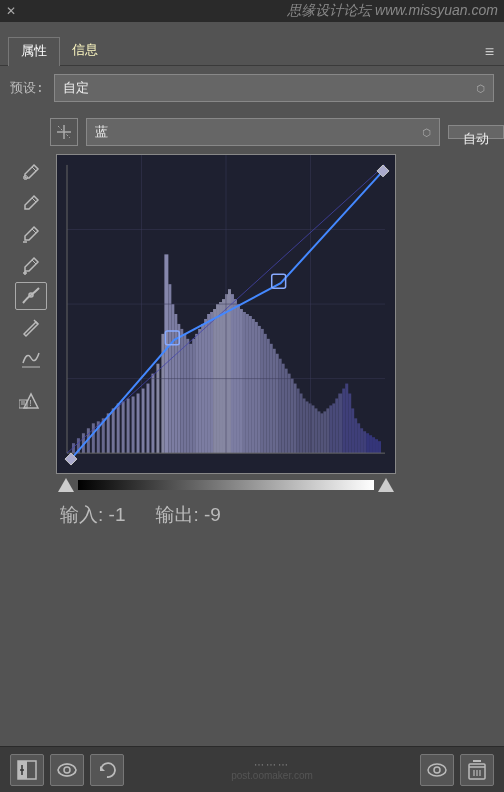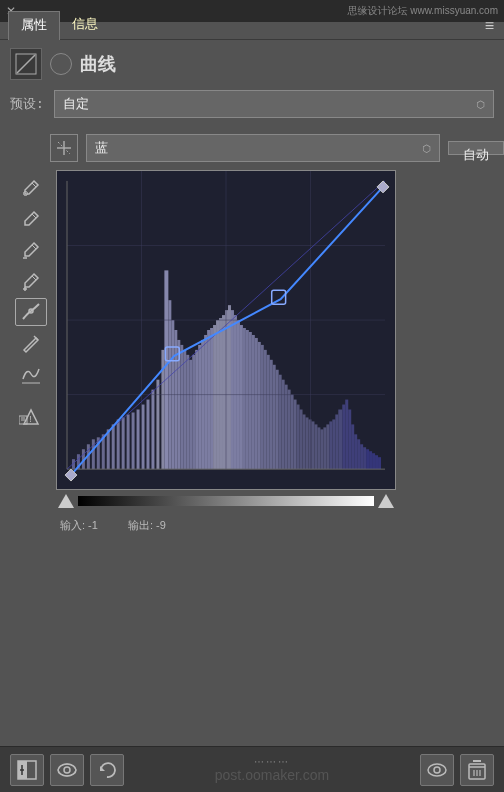--- a/index.html
+++ b/index.html
@@ -23,27 +23,28 @@
       padding: 0 6px;
       justify-content: space-between;
     }
     .top-bar-close {
       color: #aaa;
       font-size: 12px;
       cursor: pointer;
     }
     .top-bar-watermark {
       color: #888;
-      font-size: 10px;
+      font-size: 14px;
+      font-style: italic;
     }
 
     
     .tabs-row {
       background: #535353;
-      height: 18px;
+      height: 44px;
       display: flex;
       align-items: flex-end;
       padding: 0 0 0 8px;
       border-bottom: 1px solid #3a3a3a;
       justify-content: space-between;
     }
     .tabs-left {
       display: flex;
       align-items: flex-end;
     }
@@ -267,21 +268,21 @@
 
     
     .io-row {
       display: flex;
       align-items: center;
       padding: 8px 10px 6px 60px;
       gap: 30px;
     }
     .io-label {
       color: #bbb;
-      font-size: 11px;
+      font-size: 19px;
     }
 
     
     .bottom-toolbar {
       position: absolute;
       bottom: 0;
       left: 0;
       right: 0;
       height: 46px;
       background: #3a3a3a;
@@ -319,51 +320,40 @@
       flex-direction: column;
       align-items: center;
     }
     .bottom-grip {
       color: #888;
       font-size: 10px;
       letter-spacing: 2px;
     }
     .bottom-watermark {
       color: #555;
-      font-size: 14px;
+      font-size: 10px;
     }
   </style>
 </head>
 <body>
 
 <div class="top-bar">
   <span class="top-bar-close">✕</span>
   <span class="top-bar-watermark">思缘设计论坛 www.missyuan.com</span>
 </div>
 
 <div class="tabs-row">
   <div class="tabs-left">
     <button class="tab active">属性</button>
     <button class="tab">信息</button>
   </div>
   <div class="tabs-menu">≡</div>
 </div>
 
 <div class="panel">
-  <div class="panel-header">
-    <div class="panel-icon">
-      <svg width="22" height="22" viewBox="0 0 22 22">
-        <rect x="1" y="1" width="20" height="20" fill="none" stroke="#aaa" stroke-width="1"></rect>
-        <line x1="1" y1="21" x2="21" y2="1" stroke="#888" stroke-width="1" stroke-dasharray="2,2"></line>
-        <path d="M2,20 Q8,14 11,11 Q14,8 20,2" fill="none" stroke="#aaa" stroke-width="1.5"></path>
-      </svg>
-    </div>
-    <div class="panel-icon2"></div>
-    <span class="panel-title">曲线</span>
-  </div>
 
   <div class="preset-row">
     <span class="preset-label">预设:</span>
     <div class="preset-select" style="flex:1; background:#666; border:1px solid #888; color:#eee; padding:3px 8px; height:28px; display:flex; align-items:center; justify-content:space-between;">
       <span>自定</span>
       <span style="font-size:10px; color:#aaa;">⬡</span>
     </div>
   </div>
 </div>
 

